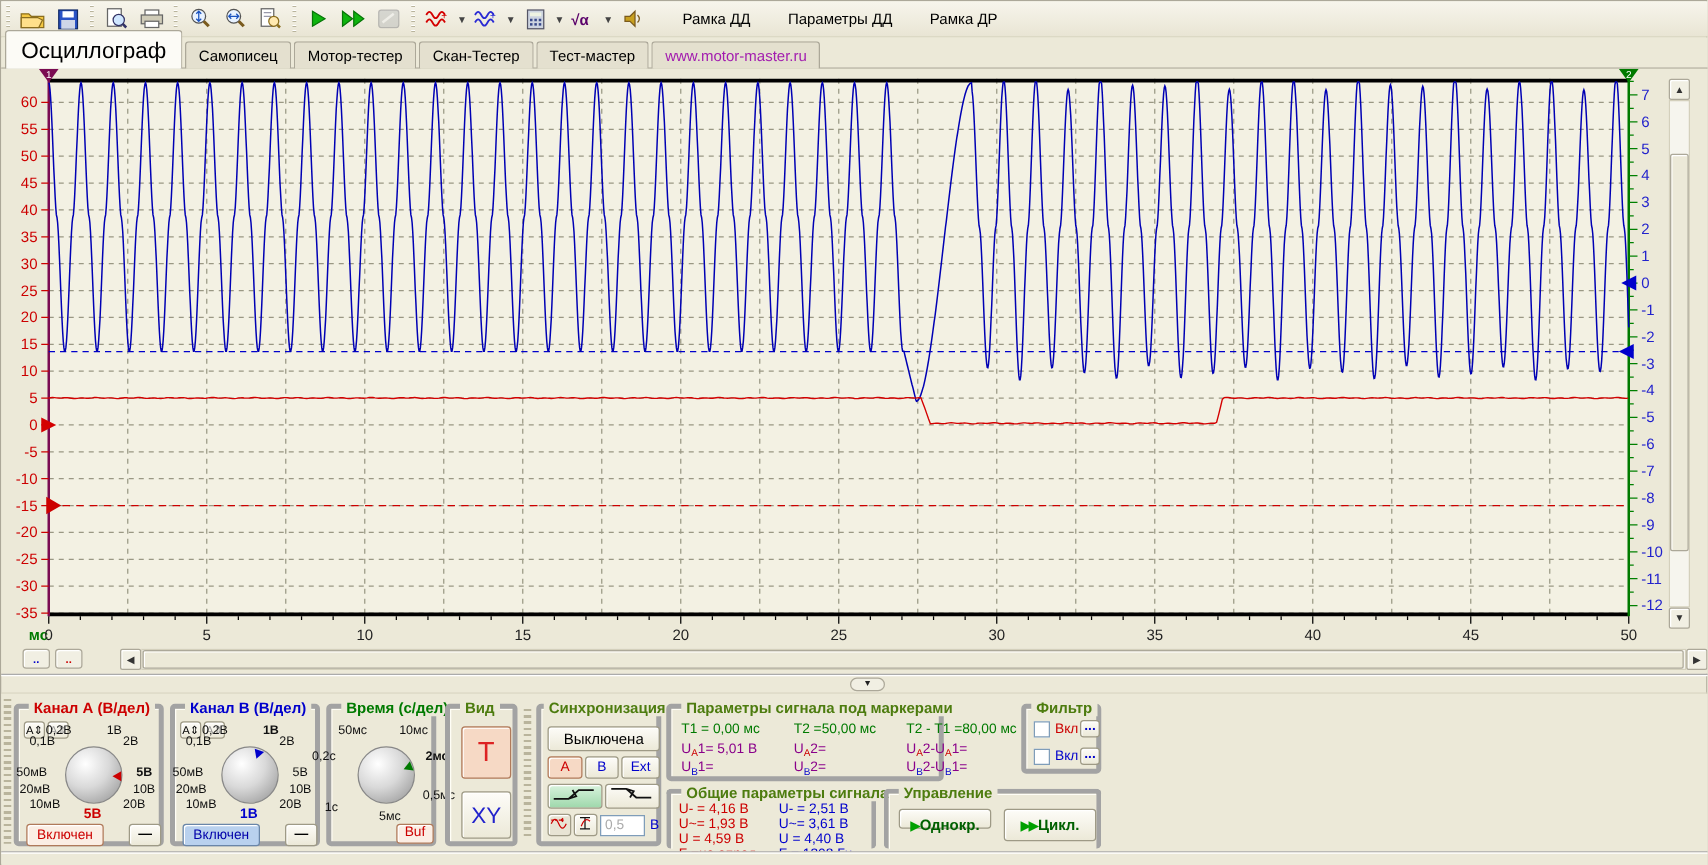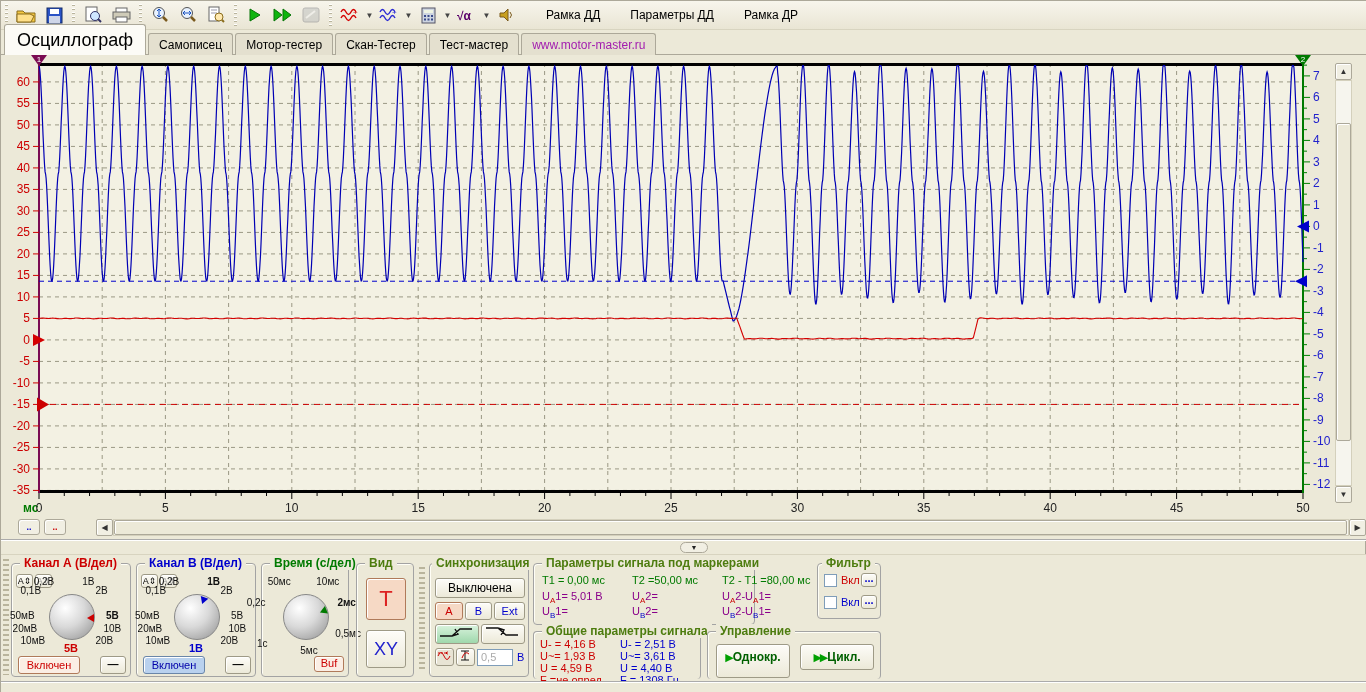--- a/index.html
+++ b/index.html
@@ -36,21 +36,21 @@
   .sb-thumb { position:absolute; background:#ece9d8; border:1px solid #aca899; border-radius:2px; box-shadow:inset 1px 1px 0 #fff; }
   .mini-btn { position:absolute; width:22px; height:16px; background:#f1efe3; border:1px solid #aca899; border-radius:3px; font-weight:bold; font-size:9px; text-align:center; line-height:14px; box-shadow:inset 1px 1px 0 #fff; }
 
   
   #collapse-strip { position:absolute; left:0; top:538px; width:1366px; height:16px; border-top:2px groove #fff; border-bottom:1px solid #d8d4c0; }
   #collapse-btn { position:absolute; left:679px; top:541px; width:28px; height:11px; background:#f1efe3; border:1px solid #aca899; border-radius:6px; font-size:7px; text-align:center; line-height:9px; color:#222; }
 
   
   #panels { position:absolute; left:0; top:554px; width:1366px; height:126px; background:#ece9d8; }
   .vgrip { position:absolute; width:6px; background:repeating-linear-gradient(#b9b49c 0 2px, #ece9d8 2px 5px); }
-  .gbox { position:absolute; border:1px solid #a3a3a3; border-radius:4px; box-shadow:inset 1px 1px 0 #fffef6; }
+  .gbox { position:absolute; border:4px solid #a3a3a3; border-radius:4px; box-shadow:inset 1px 1px 0 #fffef6; }
   .gtitle { position:absolute; top:-8px; left:8px; background:#ece9d8; padding:0 4px; font-weight:bold; font-size:12px; white-space:nowrap; }
   .t-red { color:#cc0000; } .t-blue { color:#0000cc; } .t-green { color:#007a00; } .t-black { color:#4d7c0f; }
 
   
   .knob { position:absolute; width:46px; height:46px; border-radius:50%; background:radial-gradient(circle at 35% 30%, #ffffff, #d9d9d9 45%, #8f8f8f 100%); border:1px solid #888; }
   .knob .ptr { position:absolute; left:50%; top:1px; width:0; height:0; margin-left:-4px; border-left:4px solid transparent; border-right:4px solid transparent; border-top:7px solid currentColor; transform-origin:4px 22px; }
   .dial-label { position:absolute; font-size:10px; white-space:nowrap; color:#111; }
   .dial-label.sel { font-weight:bold; }
   .readout { position:absolute; font-size:11px; font-weight:bold; }
 
@@ -566,21 +566,21 @@
       <div class="mono-val c-red" style="position:absolute; left:6px; top:30px;">U  = 4,59 В</div>
       <div class="mono-val c-red" style="position:absolute; left:6px; top:42px;">F =не опред.</div>
       <div class="mono-val c-blue" style="position:absolute; left:86px; top:6px;">U- = 2,51 В</div>
       <div class="mono-val c-blue" style="position:absolute; left:86px; top:18px;">U~= 3,61 В</div>
       <div class="mono-val c-blue" style="position:absolute; left:86px; top:30px;">U  = 4,40 В</div>
       <div class="mono-val c-blue" style="position:absolute; left:86px; top:42px;">F = 1308 Гц</div>
     </div>
 
     <div class="gbox" style="left:706px; top:76px; width:174px; height:48px; border-bottom:none;">
       <div class="gtitle t-black">Управление</div>
-      <div class="xp-btn" style="left:8px; top:12px; width:74px; height:34px; line-height:24px;"><span class="play-glyph">▶ </span><span class="ctl-label">Однокр.</span></div>
+      <div class="xp-btn" style="left:8px; top:12px; width:74px; height:16px; line-height:24px;"><span class="play-glyph">▶ </span><span class="ctl-label">Однокр.</span></div>
       <div class="xp-btn" style="left:92px; top:12px; width:74px; height:26px; line-height:24px;"><span class="play-glyph">▶▶ </span><span class="ctl-label">Цикл.</span></div>
     </div>
 
     <div class="gbox" style="left:816px; top:8px; width:64px; height:56px;">
       <div class="gtitle t-black" style="left:4px;">Фильтр</div>
       <div class="chk" style="left:6px; top:10px;"></div>
       <div class="mono-val c-red" style="position:absolute; left:23px; top:10px;">Вкл</div>
       <div class="xp-btn" style="left:43px; top:9px; width:16px; height:14px; line-height:8px; color:#0000cc; font-weight:bold;">...</div>
       <div class="chk" style="left:6px; top:32px;"></div>
       <div class="mono-val c-blue" style="position:absolute; left:23px; top:32px;">Вкл</div>

